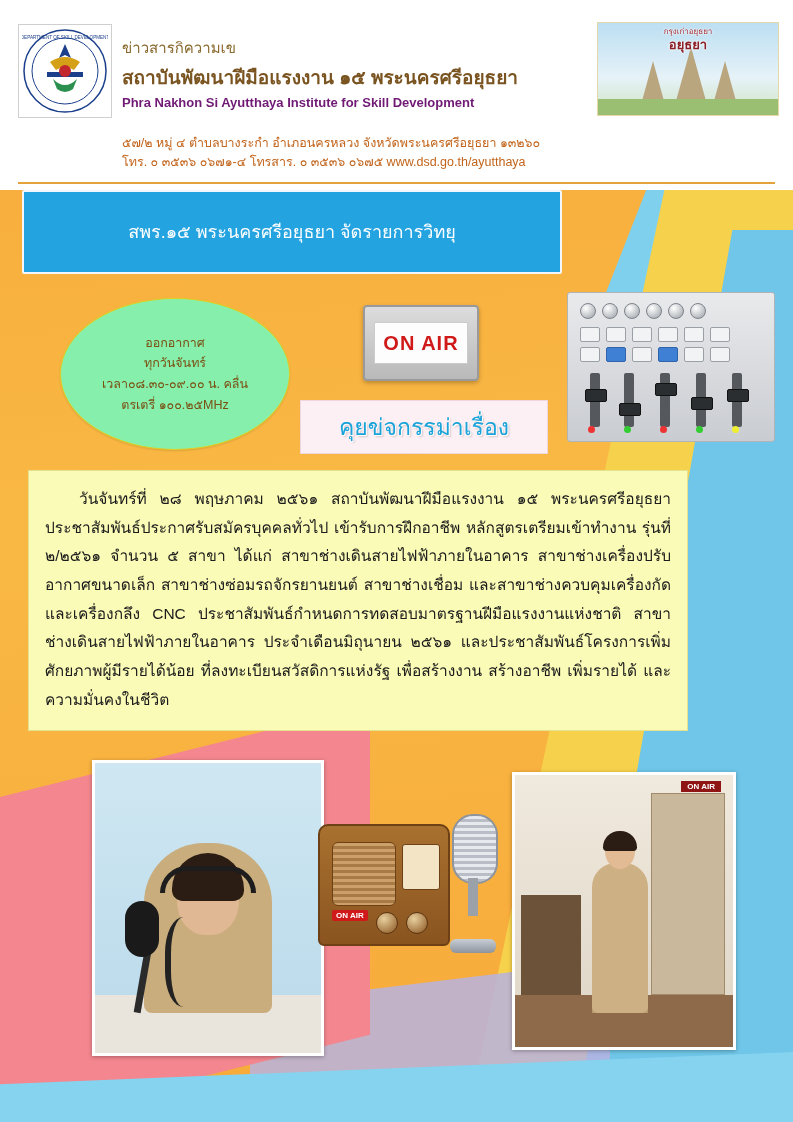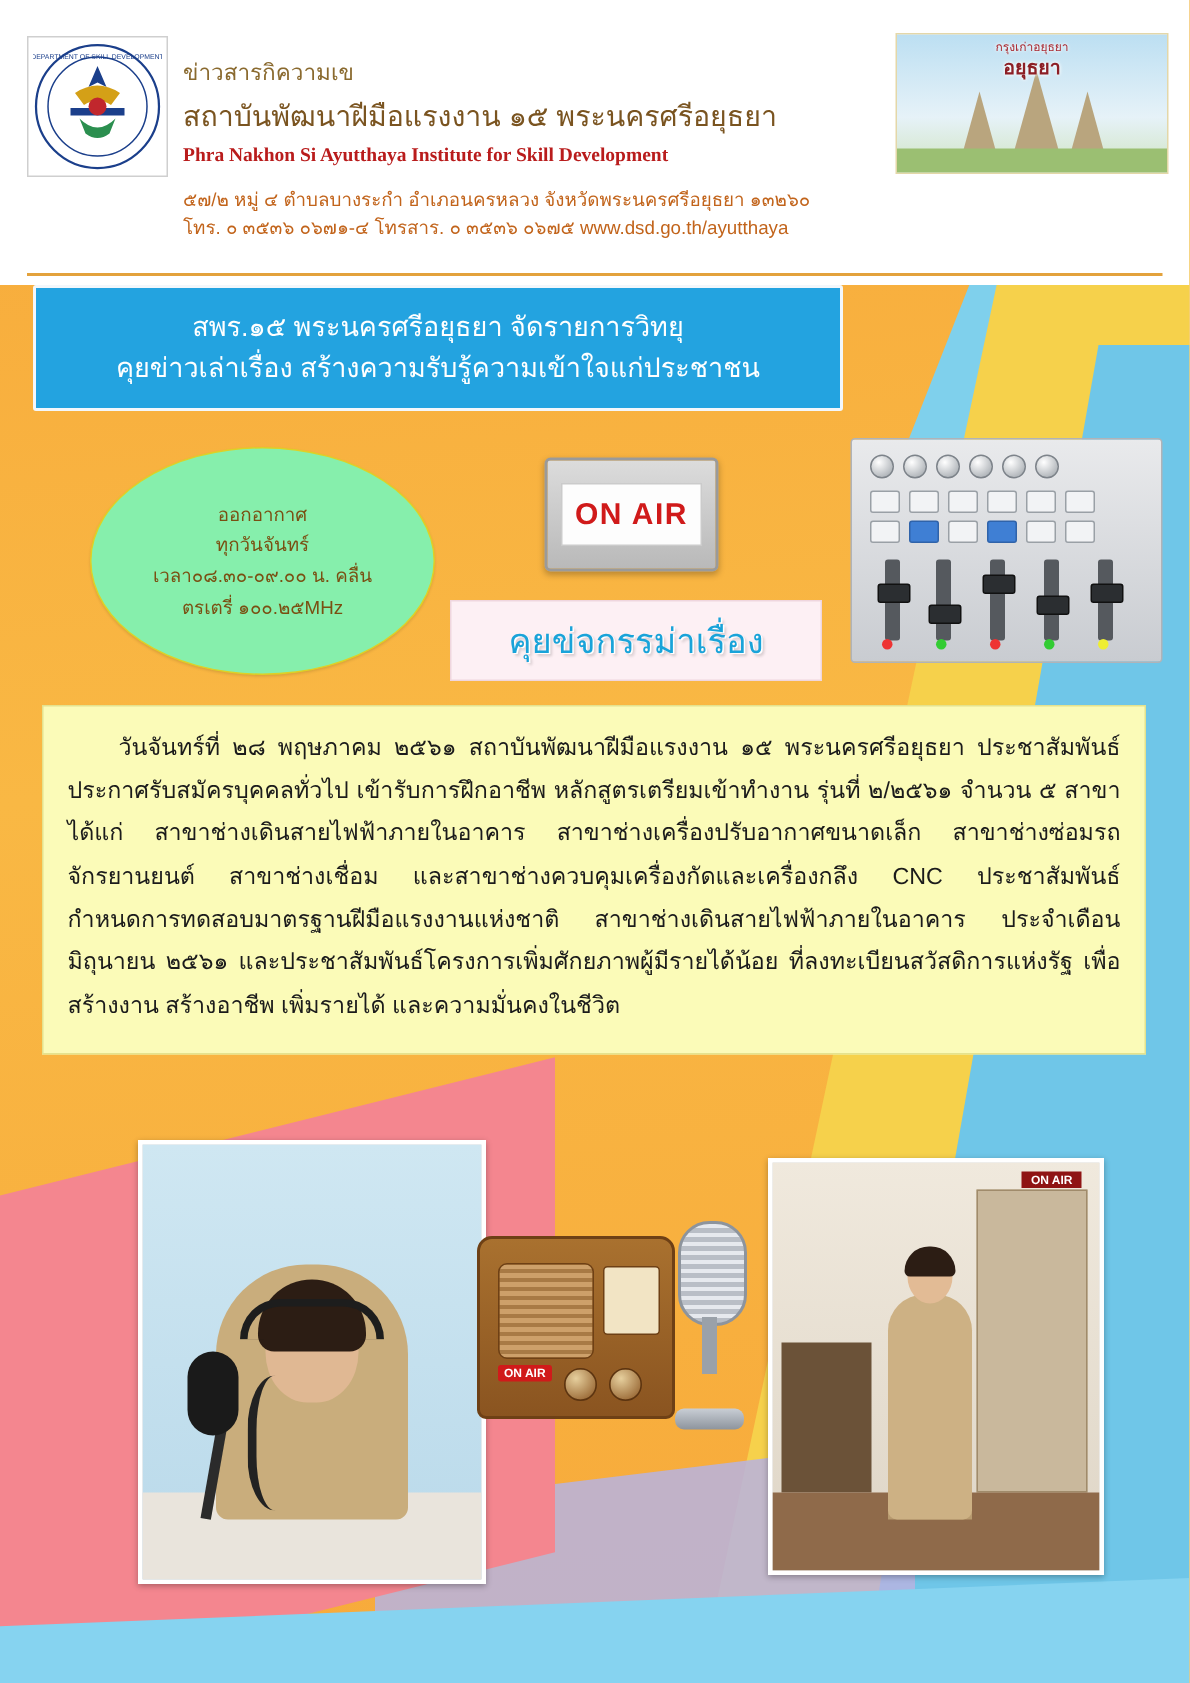--- a/index.html
+++ b/index.html
@@ -115,30 +115,30 @@
   }
   .h-line1 {
     font-family: "Liberation Sans", sans-serif;
     font-size: 15px;
     color: #8a6a2f;
     margin-bottom: 2px;
   }
   .h-line2 {
     font-family: "Liberation Sans", sans-serif;
     font-size: 19px;
-    font-weight: normal;
+    font-weight: bold;
     color: #7a5420;
     margin-bottom: 3px;
   }
   .h-line3 {
-    font-family: Liberation Serif, serif;
+    font-family: Liberation Sans, sans-serif;
     font-size: 13px;
     font-weight: bold;
-    color: #b91c1c;
-    margin-bottom: 13px;
+    color: #701a75;
+    margin-bottom: 24px;
   }
   .h-line4, .h-line5 {
     font-family: "Liberation Sans", sans-serif;
     font-size: 12.5px;
     color: #c2641b;
     line-height: 1.55;
   }
   .header-photo {
     position: absolute;
     right: 14px; top: 22px;
@@ -274,21 +274,21 @@
     font-family: "Liberation Sans", sans-serif;
     font-size: 23px;
     color: #19a3d9;
     text-shadow: 1px 1px 0 #ffffff, 2px 2px 2px rgba(0,0,0,.18);
   }
 
   
   .bodycard {
     position: absolute;
     left: 28px; top: 470px;
-    width: 736px;
+    width: 660px;
     background: #fbfbb8;
     border: 1px solid #e4e28e;
     padding: 14px 16px 16px 16px;
     box-sizing: border-box;
   }
   .bodycard p {
     margin: 0;
     font-family: "Liberation Sans", sans-serif;
     font-size: 15.5px;
     line-height: 1.85;
@@ -452,21 +452,20 @@
             <b>อยุธยา</b>
           </div>
         </div>
 
         <div class="header-rule"></div>
       </div>
     </div>
 
     <div class="banner">
       <div>สพร.๑๕ พระนครศรีอยุธยา จัดรายการวิทยุ</div>
-      <div>คุยข่าวเล่าเรื่อง สร้างความรับรู้ความเข้าใจแก่ประชาชน</div>
     </div>
 
     <div class="ellipse">
       <div>ออกอากาศ</div>
       <div>ทุกวันจันทร์</div>
       <div>เวลา๐๘.๓๐-๐๙.๐๐ น. คลื่น</div>
       <div>ตรเตรี่ ๑๐๐.๒๕MHz</div>
     </div>
 
     <div class="onair">

